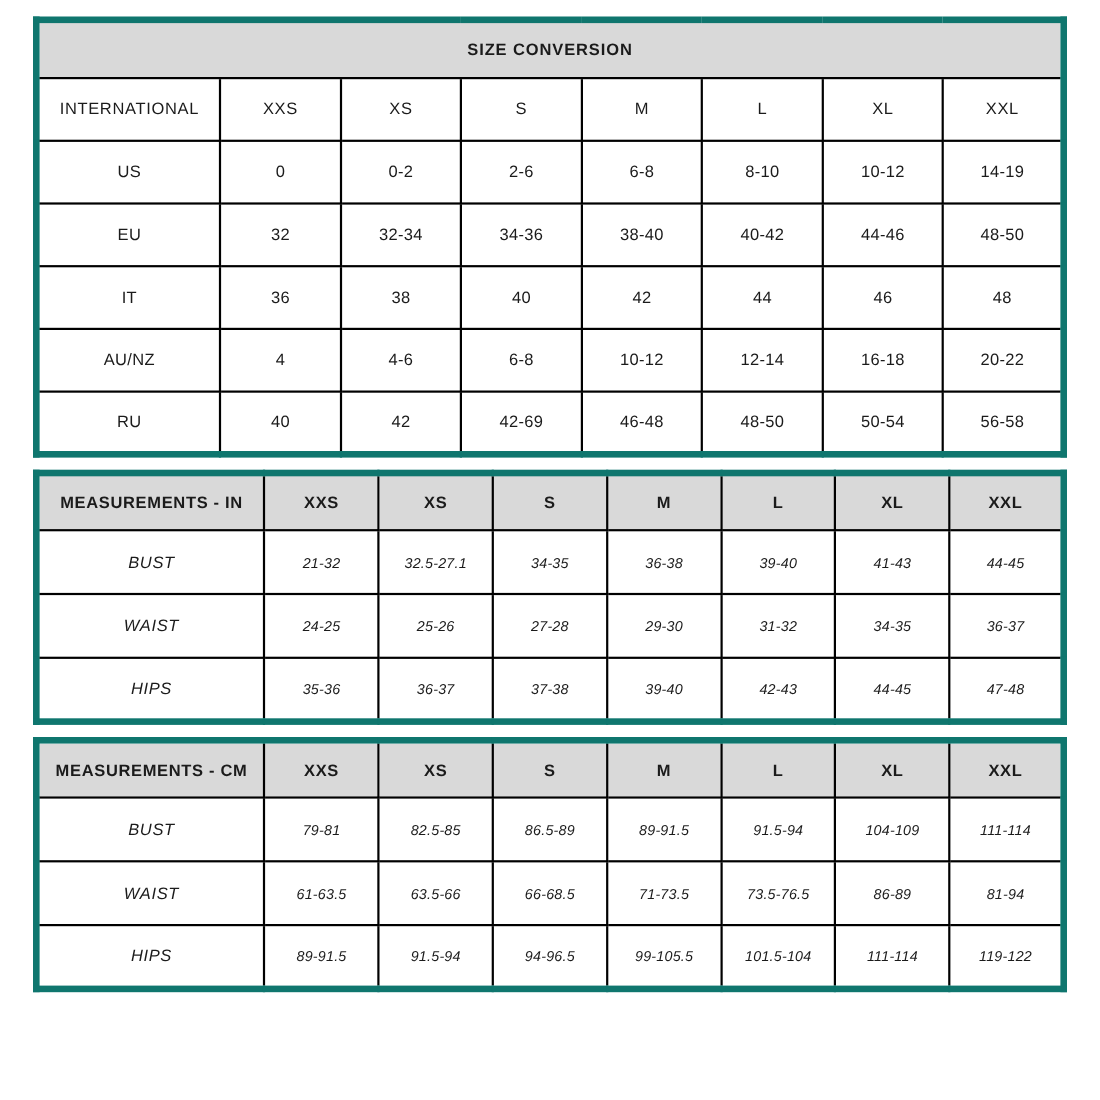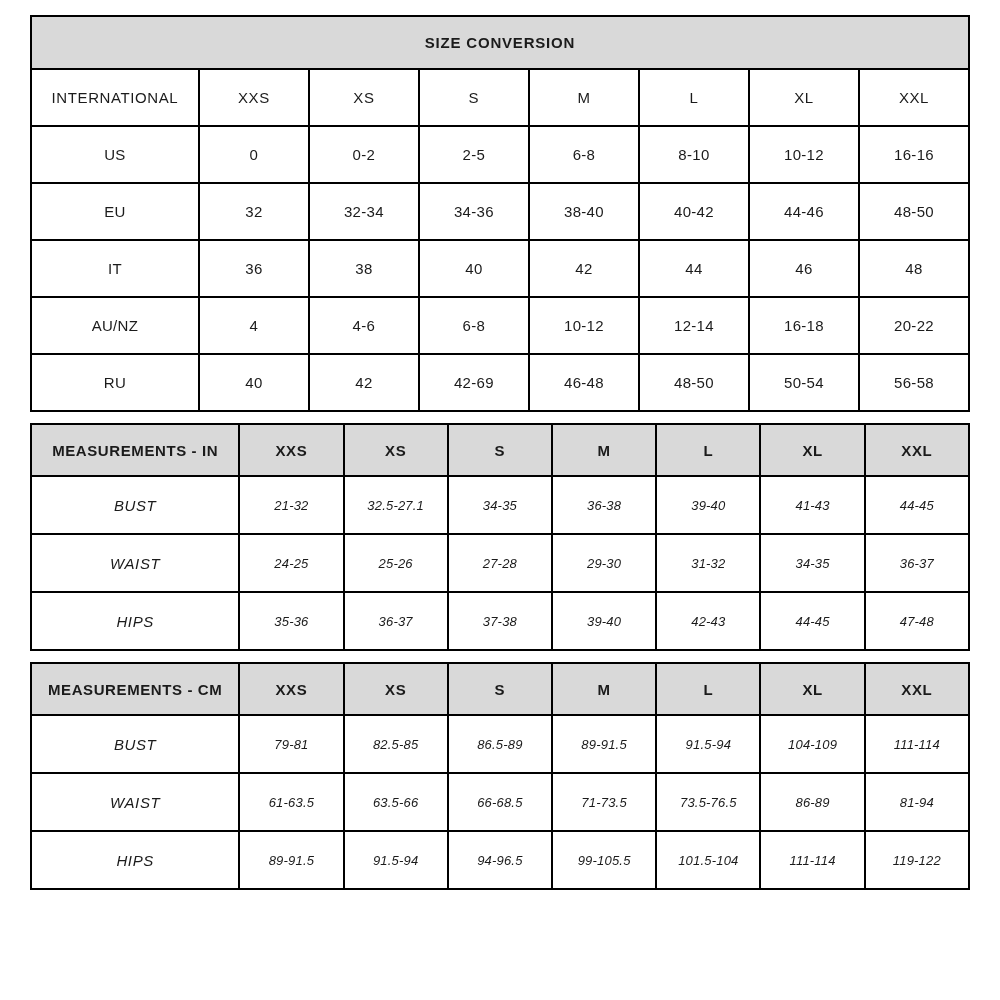--- a/index.html
+++ b/index.html
@@ -32,21 +32,21 @@
   }
   th, td {
     border: 2px solid #000000;
     text-align: center;
     vertical-align: middle;
     padding: 0 2px;
     overflow: hidden;
     white-space: nowrap;
   }
   table.outer {
-    border: 2px solid #0f766e;
+    border: 6px solid #0f766e;
   }
   .hdr-bg {
     background: #d9d9d9;
   }
   .merged-hdr {
     font-size: 15px;
     font-weight: 700;
     letter-spacing: 0.8px;
   }
   
@@ -109,25 +109,25 @@
         <td class="colhead">S</td>
         <td class="colhead">M</td>
         <td class="colhead">L</td>
         <td class="colhead">XL</td>
         <td class="colhead">XXL</td>
       </tr>
       <tr class="r57">
         <td>US</td>
         <td>0</td>
         <td>0-2</td>
-        <td>2-5</td>
+        <td>2-6</td>
         <td>6-8</td>
         <td>8-10</td>
         <td>10-12</td>
-        <td>16-16</td>
+        <td>14-19</td>
       </tr>
       <tr class="r57">
         <td>EU</td>
         <td>32</td>
         <td>32-34</td>
         <td>34-36</td>
         <td>38-40</td>
         <td>40-42</td>
         <td>44-46</td>
         <td>48-50</td>

